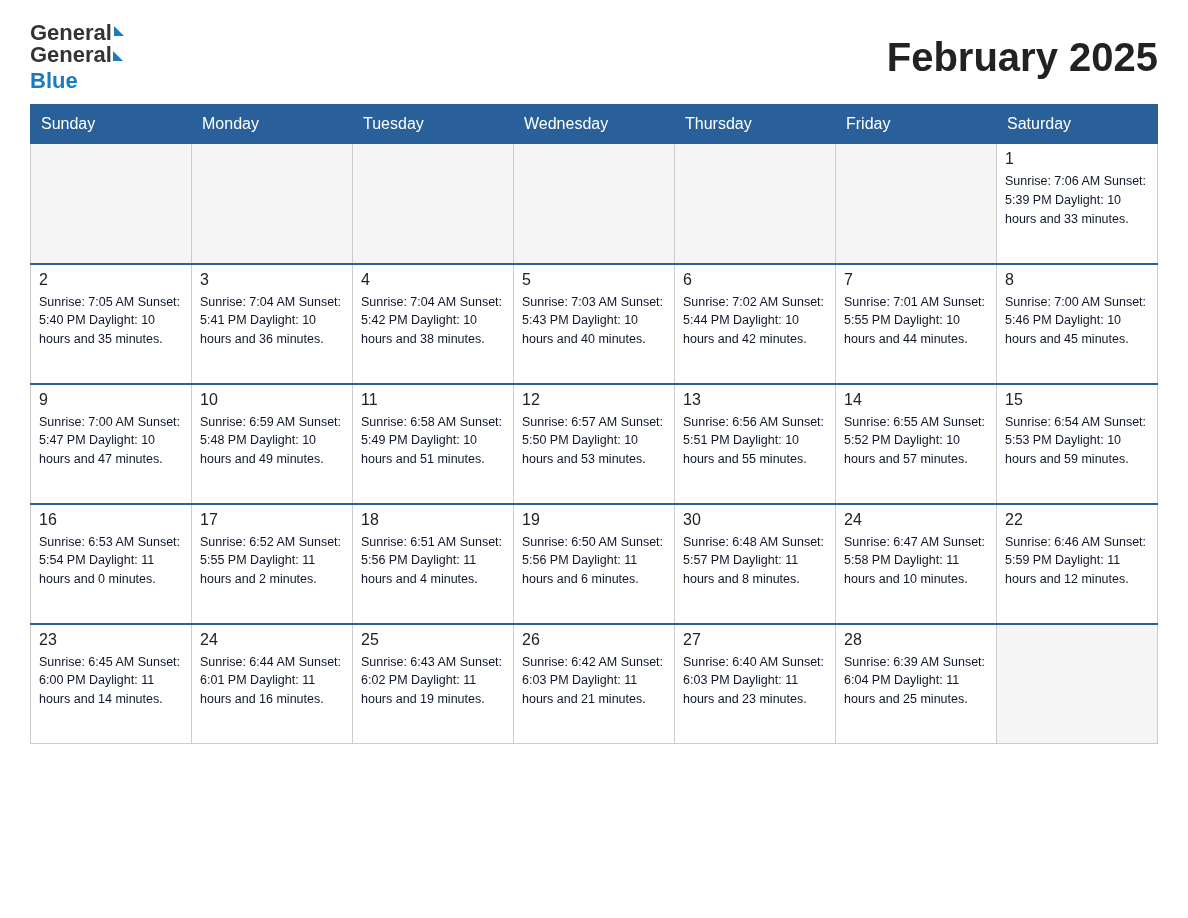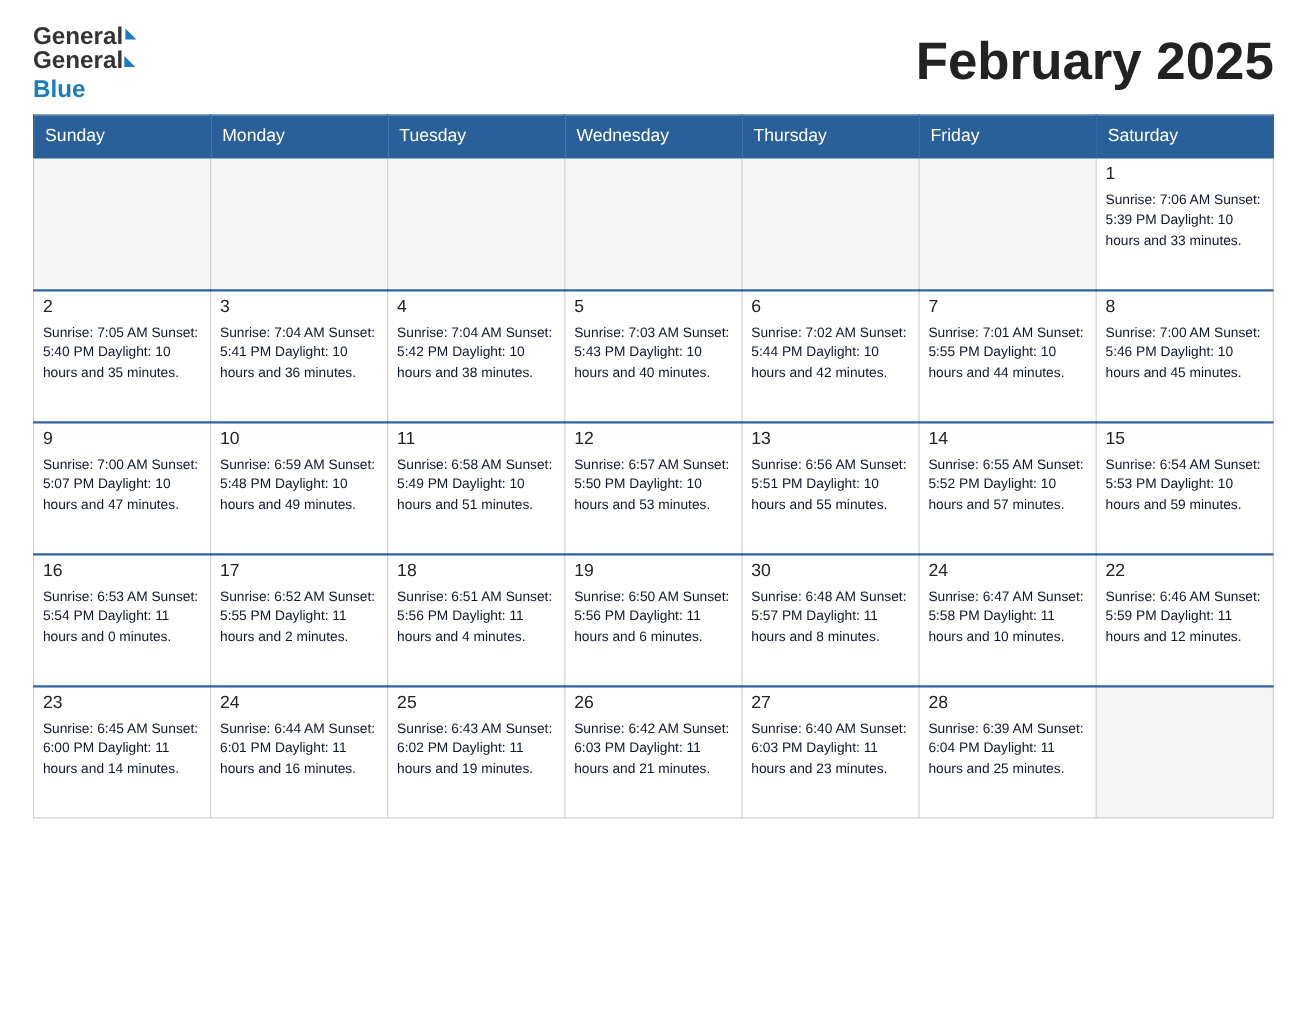--- a/index.html
+++ b/index.html
@@ -37,21 +37,21 @@
       border-top: 10px solid transparent;
       border-bottom: 0px solid transparent;
       display: inline-block;
       margin-left: 2px;
       margin-top: -5px;
     }
     .title-area {
       text-align: right;
     }
     .month-title {
-      font-size: 48px;
+      font-size: 40px;
       font-weight: bold;
       color: #222;
       line-height: 1.1;
     }
     .location {
       font-size: 20px;
       color: #444;
       margin-top: 4px;
     }
     .calendar {
@@ -198,21 +198,21 @@
           <div class="day-info">Sunrise: 7:00 AM
 Sunset: 5:46 PM
 Daylight: 10 hours
 and 45 minutes.</div>
         </td>
       </tr>
       <tr>
         <td>
           <span class="day-number">9</span>
           <div class="day-info">Sunrise: 7:00 AM
-Sunset: 5:07 PM
+Sunset: 5:47 PM
 Daylight: 10 hours
 and 47 minutes.</div>
         </td>
         <td>
           <span class="day-number">10</span>
           <div class="day-info">Sunrise: 6:59 AM
 Sunset: 5:48 PM
 Daylight: 10 hours
 and 49 minutes.</div>
         </td>

